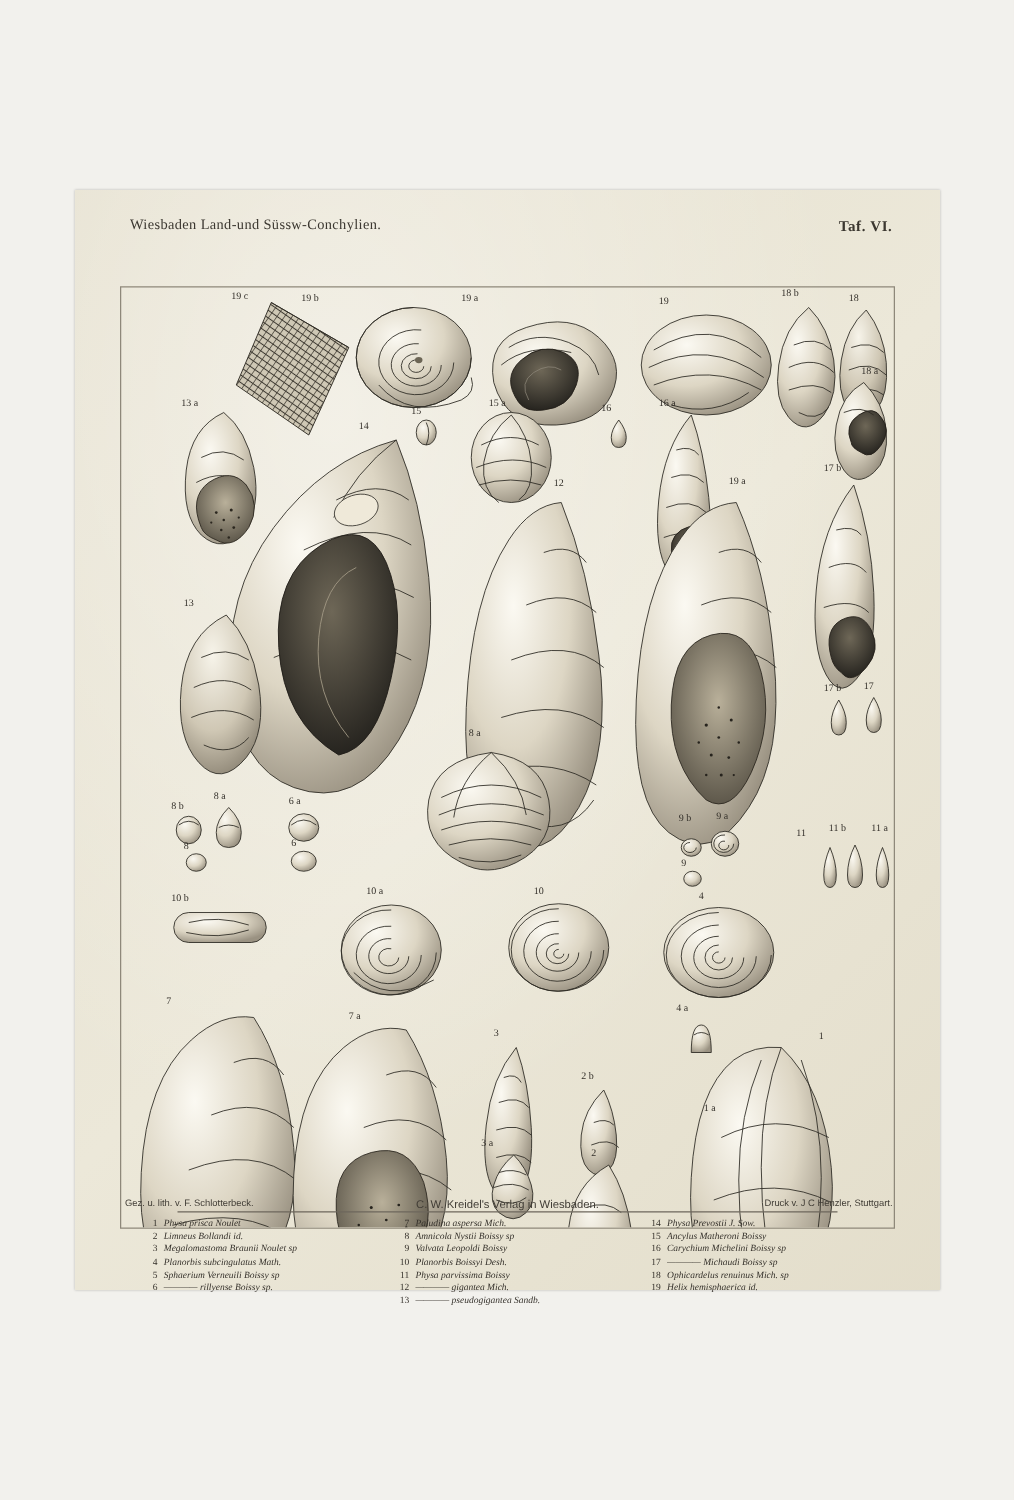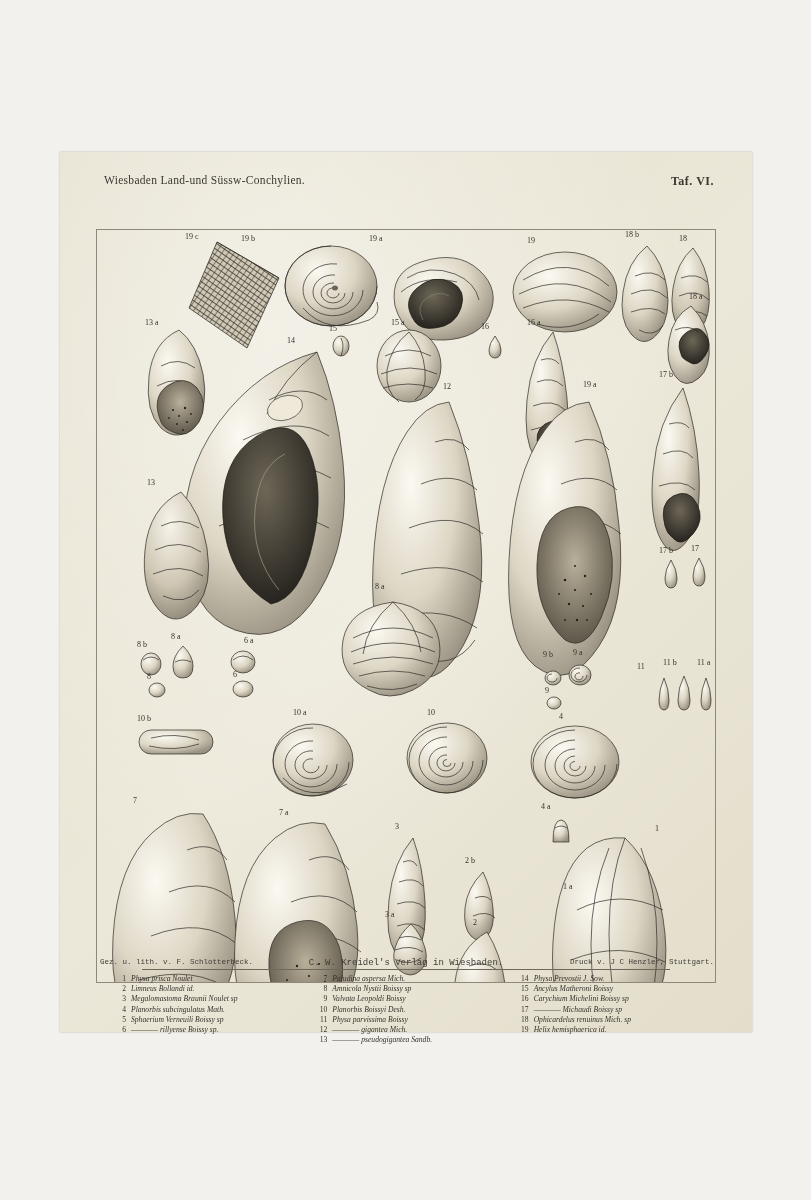--- a/index.html
+++ b/index.html
@@ -66,21 +66,21 @@
     font-family: "Liberation Serif", serif;
     font-size: 8px;
     color: #35312b;
     white-space: nowrap;
   }
   .credits {
     position: absolute;
     top: 806px;
     font-size: 7.5px;
     color: #403c35;
-    font-family: Liberation Mono, monospace;
+    font-family: Liberation Sans, sans-serif;
   }
   #credit-left { left: 40px; }
   #credit-center { left: 50%; transform: translateX(-50%); font-size: 9px; }
   #credit-right { right: 38px; }
   #legend {
     position: absolute;
     left: 44px;
     top: 822px;
     width: 604px;
     display: flex;
@@ -508,21 +508,21 @@
 
       <div class="figlabel" style="left:278px;top:352px;">8 a</div>
       <div class="figlabel" style="left:446px;top:420px;">9 b</div>
       <div class="figlabel" style="left:476px;top:418px;">9 a</div>
       <div class="figlabel" style="left:540px;top:432px;">11</div>
       <div class="figlabel" style="left:566px;top:428px;">11 b</div>
       <div class="figlabel" style="left:600px;top:428px;">11 a</div>
 
       <div class="figlabel" style="left:40px;top:410px;">8 b</div>
       <div class="figlabel" style="left:74px;top:402px;">8 a</div>
-      <div class="figlabel" style="left:147px;top:406px;">6 a</div>
+      <div class="figlabel" style="left:134px;top:406px;">6 a</div>
       <div class="figlabel" style="left:50px;top:442px;">8</div>
       <div class="figlabel" style="left:136px;top:440px;">6</div>
       <div class="figlabel" style="left:448px;top:456px;">9</div>
 
       <div class="figlabel" style="left:40px;top:484px;">10 b</div>
       <div class="figlabel" style="left:196px;top:478px;">10 a</div>
       <div class="figlabel" style="left:330px;top:478px;">10</div>
       <div class="figlabel" style="left:462px;top:482px;">4</div>
       <div class="figlabel" style="left:444px;top:572px;">4 a</div>
 

